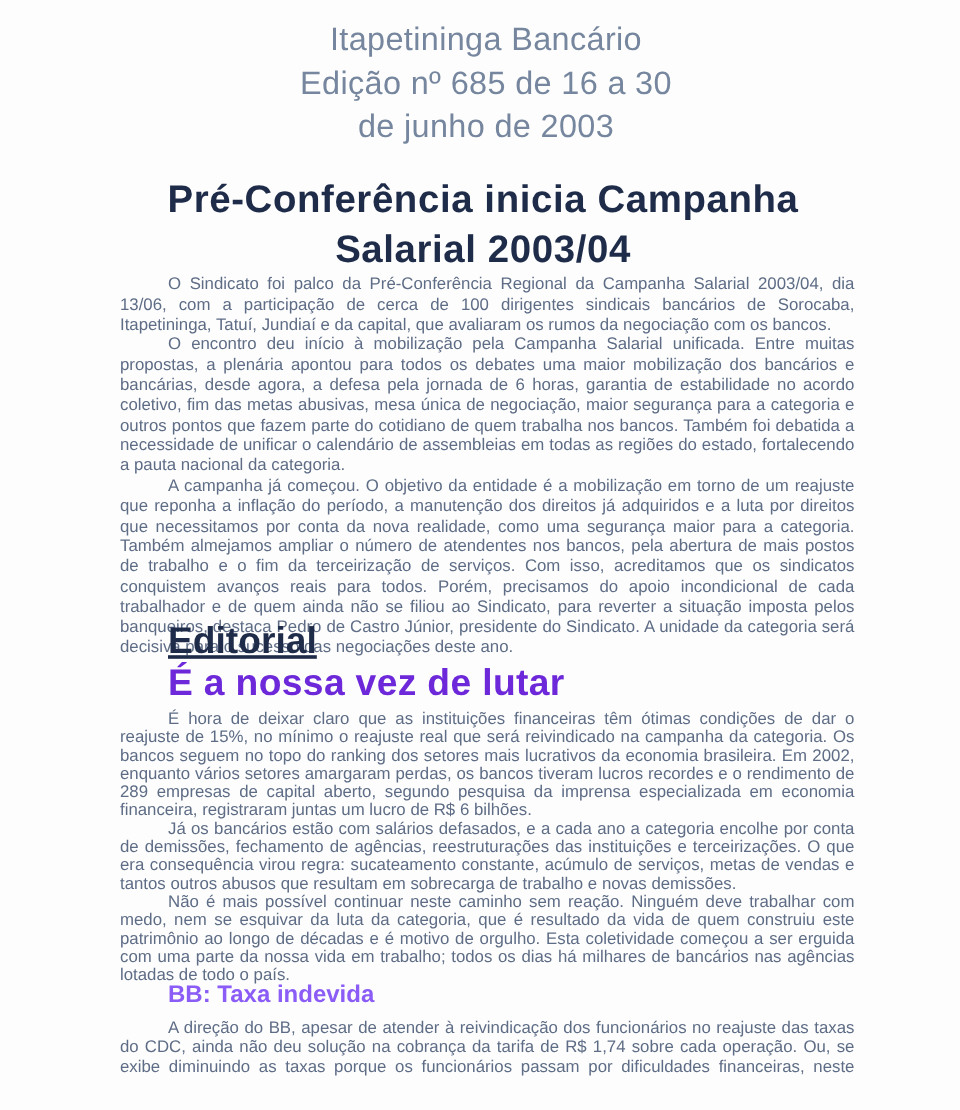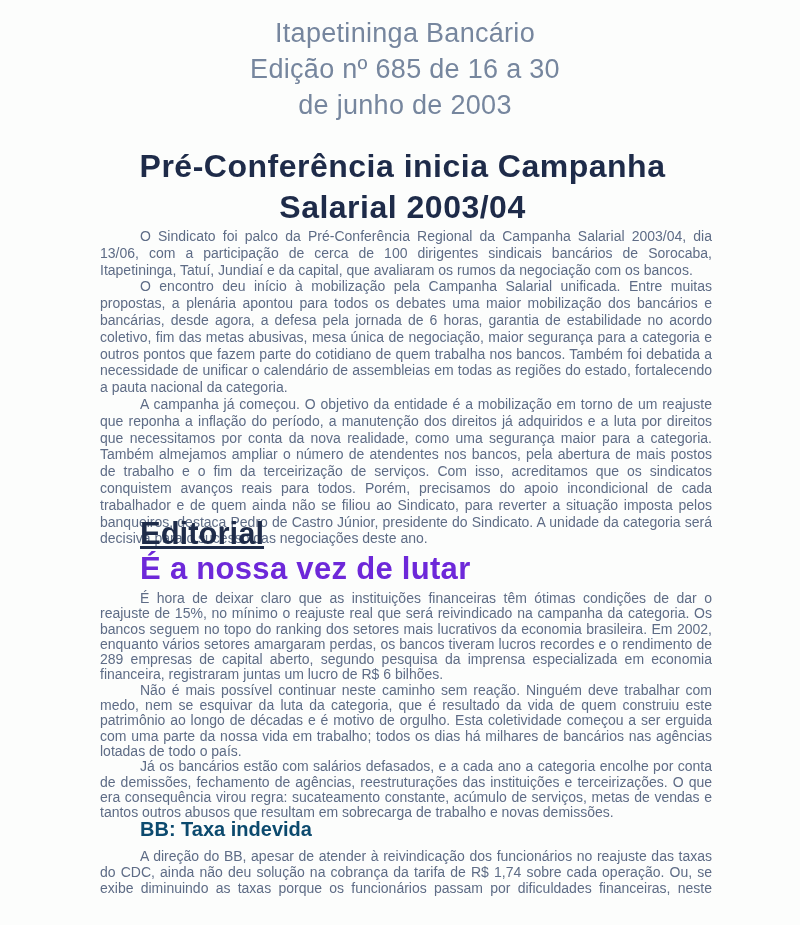--- a/index.html
+++ b/index.html
@@ -36,21 +36,21 @@
     font-weight:bold;font-size:31px;color:#1e2b49;
     text-decoration:underline;filter:blur(0.35px);
   }
   .ed-title{
     position:absolute;top:551px;left:140px;
     font-weight:bold;font-size:31px;color:#6d28d9;
     filter:blur(0.35px);letter-spacing:0.3px;
   }
   .bb-title{
     position:absolute;top:818px;left:140px;
-    font-weight:bold;font-size:20px;color:#0c4a6e;
+    font-weight:bold;font-size:20px;color:#8b5cf6;
     filter:blur(0.35px);
     text-align:center;
   }
 </style>
 </head>
 <body>
 
 <div class="doc">
 
   <div class="masthead">
@@ -68,22 +68,22 @@
     <p>O Sindicato foi palco da Pré-Conferência Regional da Campanha Salarial 2003/04, dia 13/06, com a participação de cerca de 100 dirigentes sindicais bancários de Sorocaba, Itapetininga, Tatuí, Jundiaí e da capital, que avaliaram os rumos da negociação com os bancos.</p>
     <p>O encontro deu início à mobilização pela Campanha Salarial unificada. Entre muitas propostas, a plenária apontou para todos os debates uma maior mobilização dos bancários e bancárias, desde agora, a defesa pela jornada de 6 horas, garantia de estabilidade no acordo coletivo, fim das metas abusivas, mesa única de negociação, maior segurança para a categoria e outros pontos que fazem parte do cotidiano de quem trabalha nos bancos. Também foi debatida a necessidade de unificar o calendário de assembleias em todas as regiões do estado, fortalecendo a pauta nacional da categoria.</p>
     <p>A campanha já começou. O objetivo da entidade é a mobilização em torno de um reajuste que reponha a inflação do período, a manutenção dos direitos já adquiridos e a luta por direitos que necessitamos por conta da nova realidade, como uma segurança maior para a categoria. Também almejamos ampliar o número de atendentes nos bancos, pela abertura de mais postos de trabalho e o fim da terceirização de serviços. Com isso, acreditamos que os sindicatos conquistem avanços reais para todos. Porém, precisamos do apoio incondicional de cada trabalhador e de quem ainda não se filiou ao Sindicato, para reverter a situação imposta pelos banqueiros, destaca Pedro de Castro Júnior, presidente do Sindicato. A unidade da categoria será decisiva para o sucesso das negociações deste ano.</p>
   </div>
 
   <div class="ed-label">Editorial</div>
   <div class="ed-title">É a nossa vez de lutar</div>
 
   <div class="bodyblock" id="edbody">
     <p>É hora de deixar claro que as instituições financeiras têm ótimas condições de dar o reajuste de 15%, no mínimo o reajuste real que será reivindicado na campanha da categoria. Os bancos seguem no topo do ranking dos setores mais lucrativos da economia brasileira. Em 2002, enquanto vários setores amargaram perdas, os bancos tiveram lucros recordes e o rendimento de 289 empresas de capital aberto, segundo pesquisa da imprensa especializada em economia financeira, registraram juntas um lucro de R$ 6 bilhões.</p>
+    <p>Já os bancários estão com salários defasados, e a cada ano a categoria encolhe por conta de demissões, fechamento de agências, reestruturações das instituições e terceirizações. O que era consequência virou regra: sucateamento constante, acúmulo de serviços, metas de vendas e tantos outros abusos que resultam em sobrecarga de trabalho e novas demissões.</p>
     <p>Não é mais possível continuar neste caminho sem reação. Ninguém deve trabalhar com medo, nem se esquivar da luta da categoria, que é resultado da vida de quem construiu este patrimônio ao longo de décadas e é motivo de orgulho. Esta coletividade começou a ser erguida com uma parte da nossa vida em trabalho; todos os dias há milhares de bancários nas agências lotadas de todo o país.</p>
-    <p>Já os bancários estão com salários defasados, e a cada ano a categoria encolhe por conta de demissões, fechamento de agências, reestruturações das instituições e terceirizações. O que era consequência virou regra: sucateamento constante, acúmulo de serviços, metas de vendas e tantos outros abusos que resultam em sobrecarga de trabalho e novas demissões.</p>
   </div>
 
   <div class="bb-title">BB: Taxa indevida</div>
 
   <div class="bodyblock" id="bbbody">
     <p>A direção do BB, apesar de atender à reivindicação dos funcionários no reajuste das taxas do CDC, ainda não deu solução na cobrança da tarifa de R$ 1,74 sobre cada operação. Ou, se exibe diminuindo as taxas porque os funcionários passam por dificuldades financeiras, neste</p>
   </div>
 
 </div>
 

